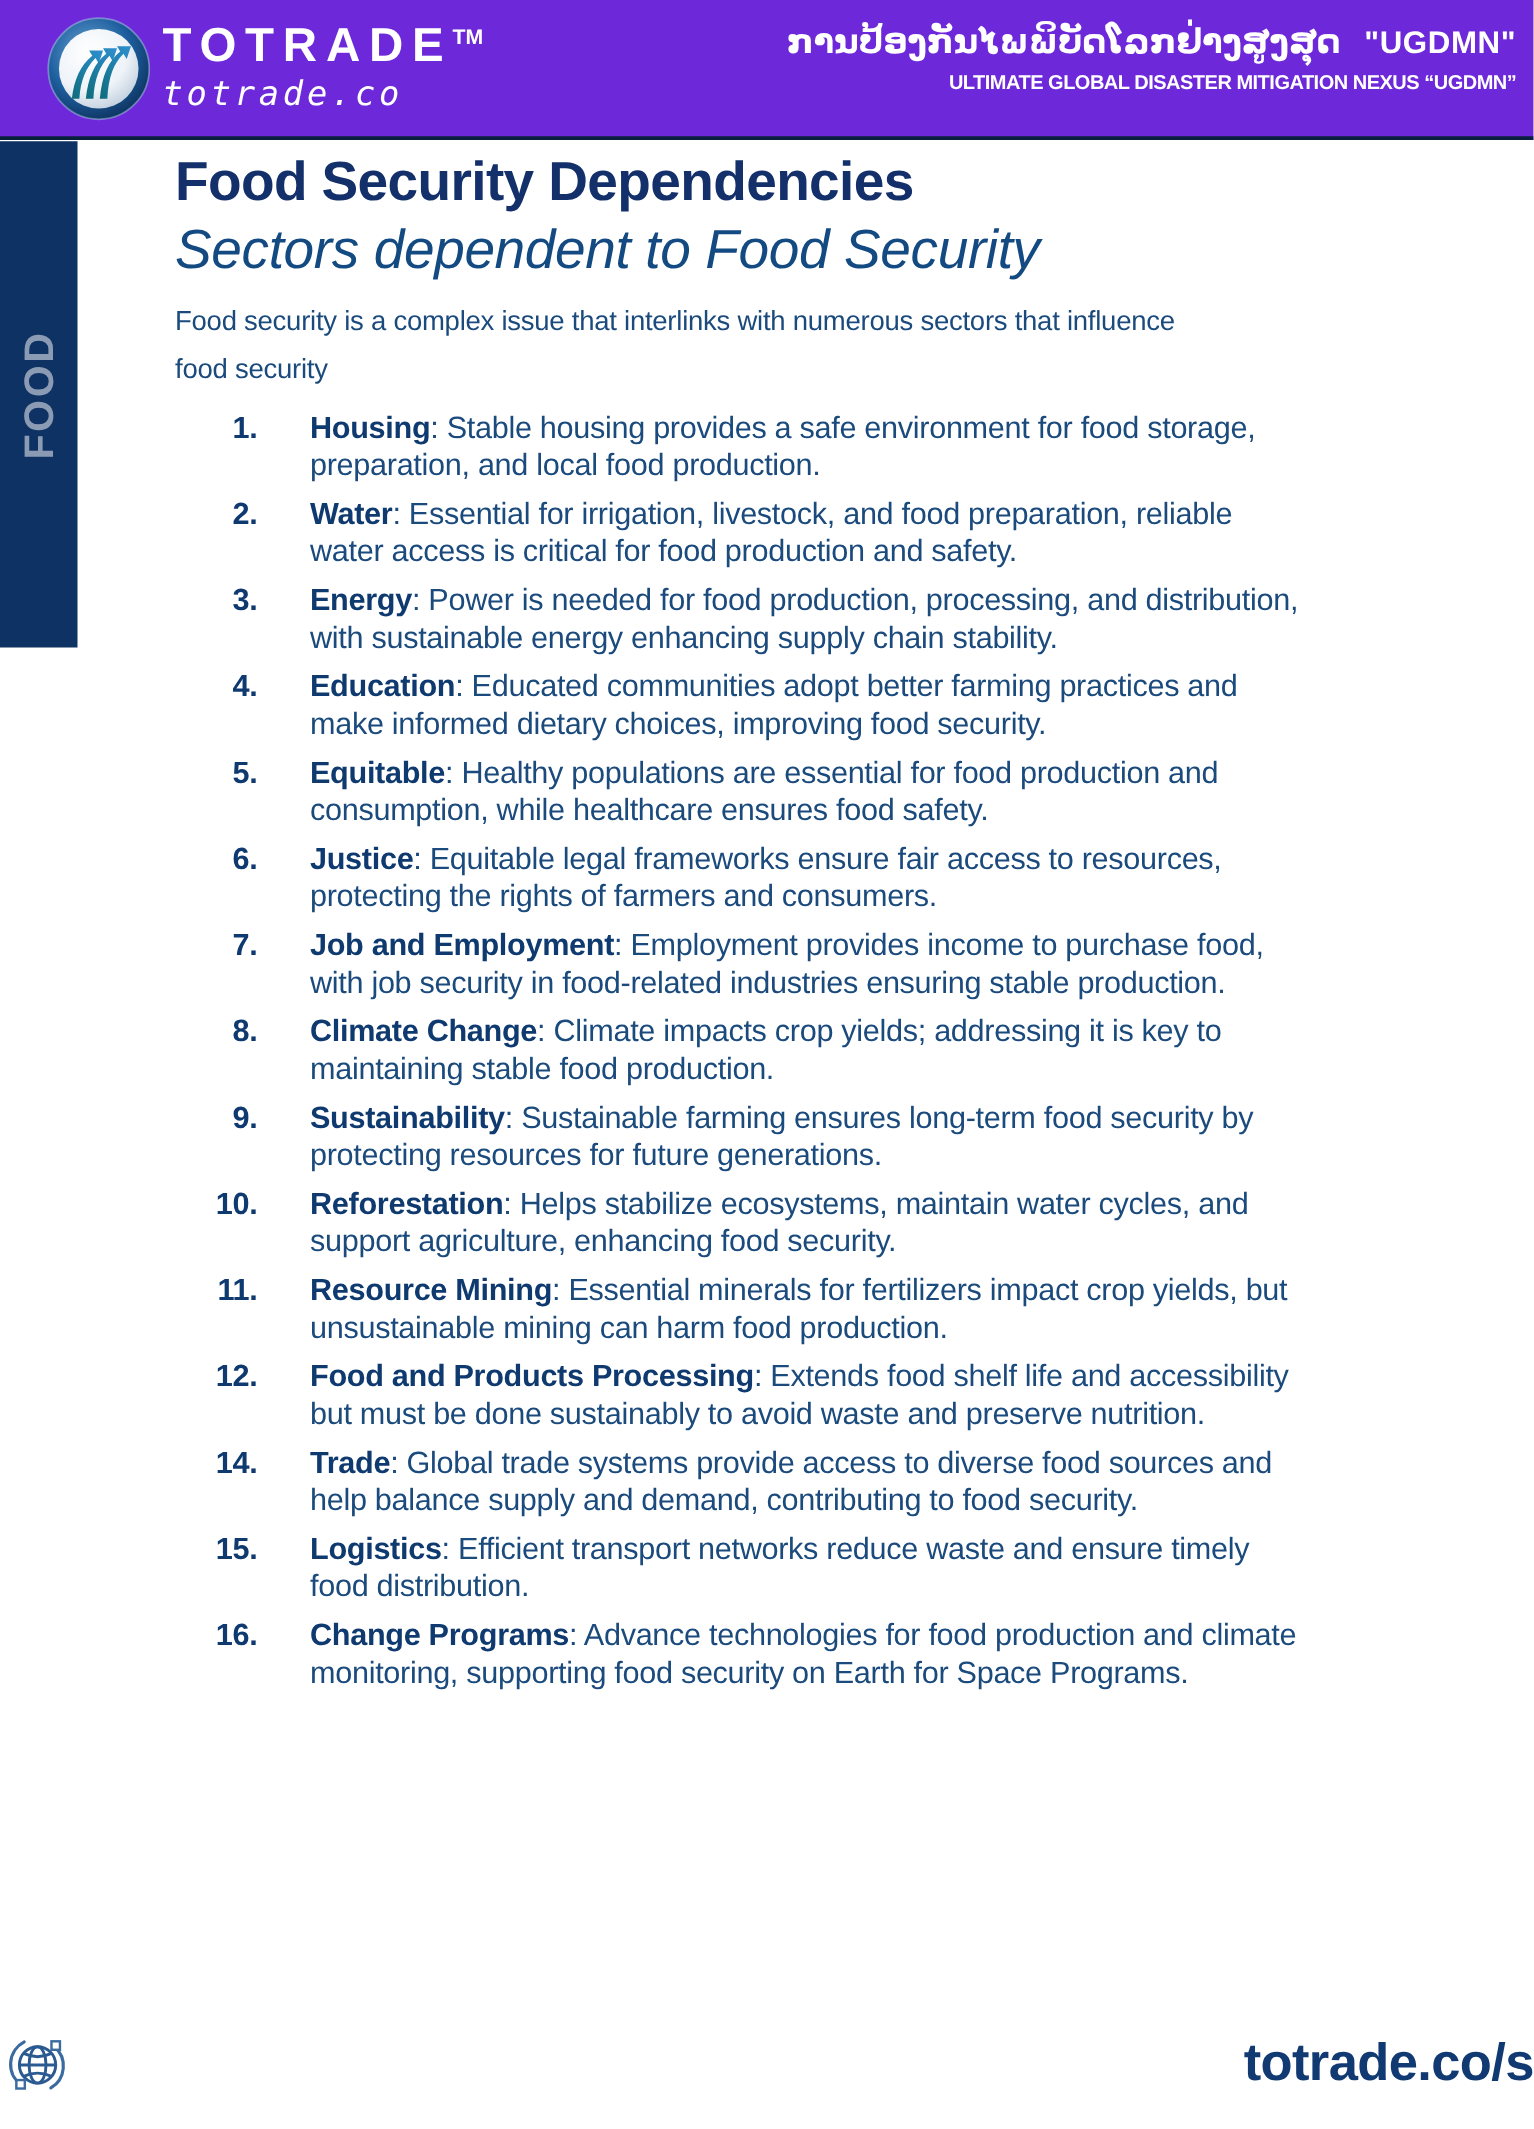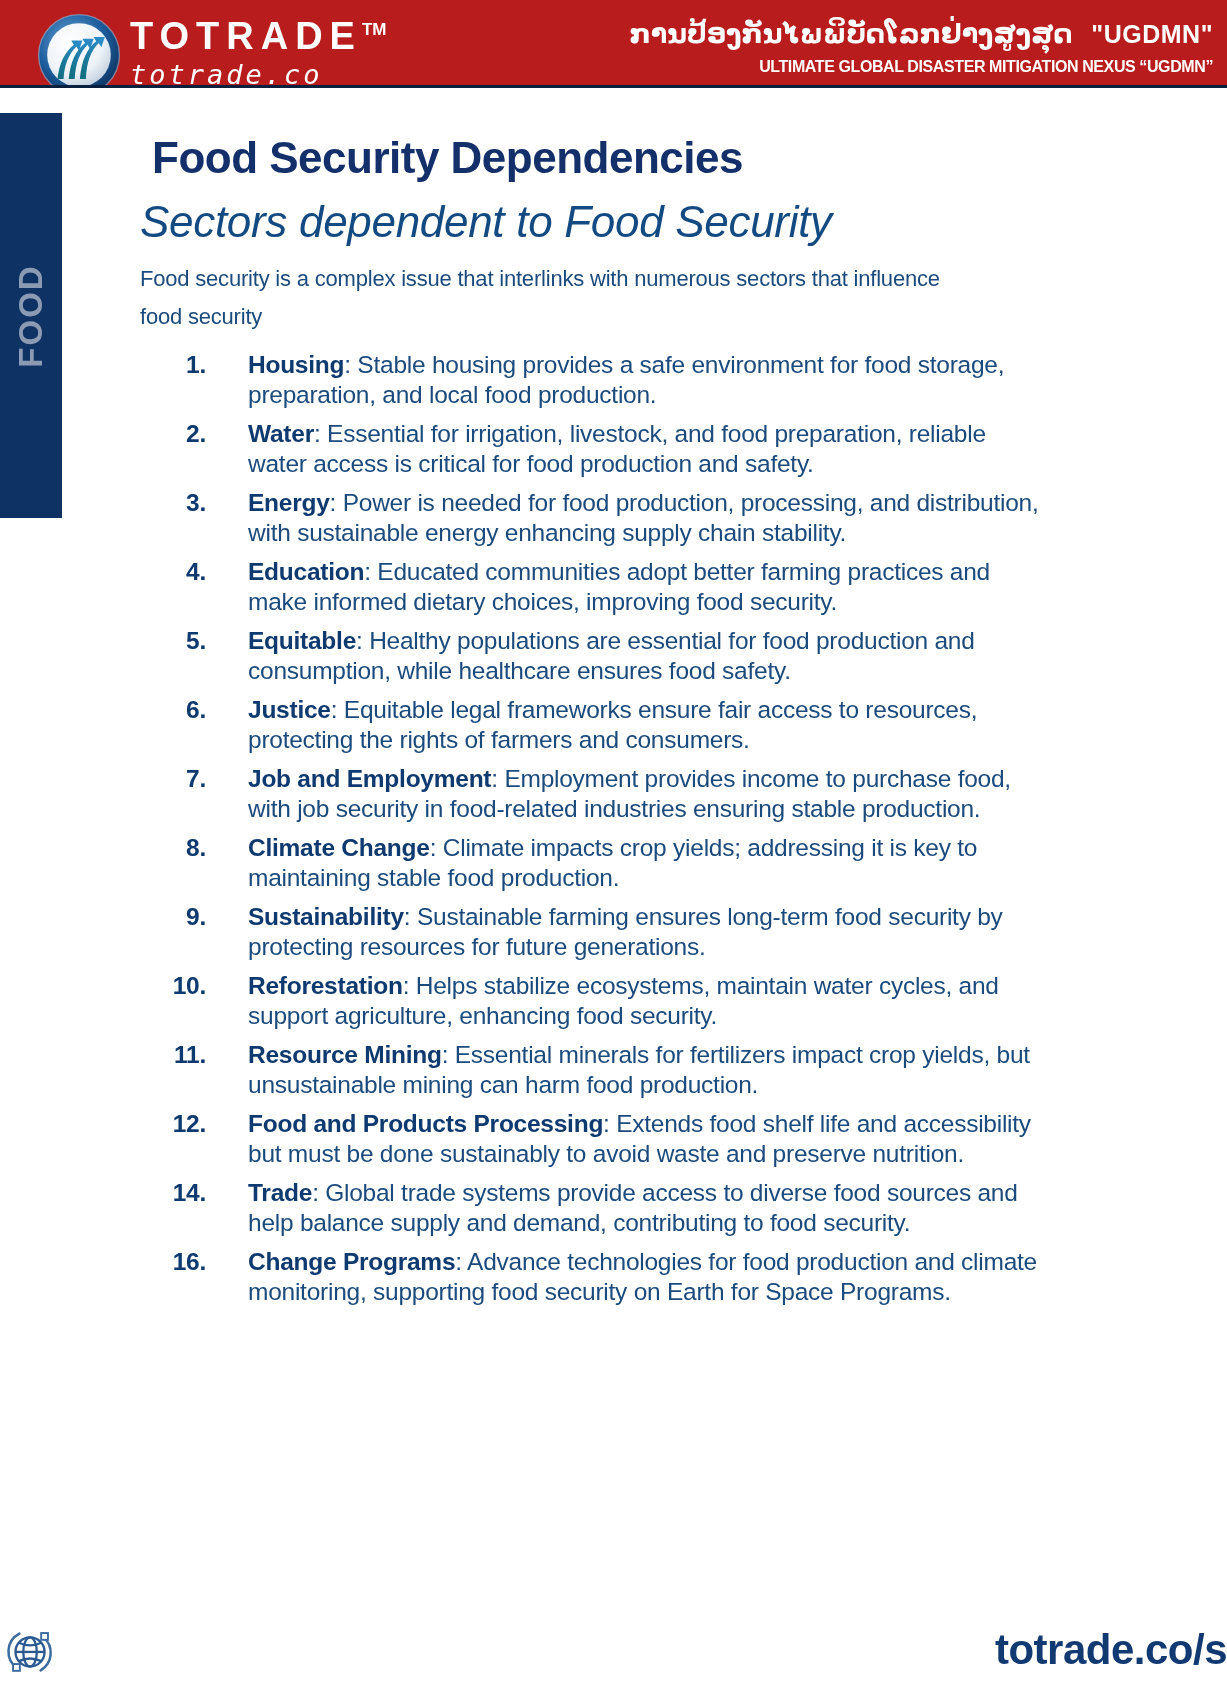--- a/index.html
+++ b/index.html
@@ -17,22 +17,22 @@
     background: #ffffff;
     overflow: hidden;
   }
 
   
   #header {
     position: absolute;
     left: 0;
     top: 0;
     width: 1227px;
-    height: 88px;
-    background: #b91c1c;
+    height: 112px;
+    background: #6d28d9;
     display: flex;
     align-items: center;
     overflow: hidden;
   }
   #header::after {
     content: "";
     position: absolute;
     left: 0; bottom: 0;
     width: 100%;
     height: 3px;
@@ -136,21 +136,21 @@
     top: 118px;
     width: 910px;
   }
   .doc-title {
     font-family: "Liberation Sans", sans-serif;
     font-weight: bold;
     font-size: 44px;
     color: #13306b;
     line-height: 56px;
     letter-spacing: -0.5px;
-    margin: 12px;
+    margin: 0;
   }
   .doc-subtitle {
     font-family: "Liberation Sans", sans-serif;
     font-style: italic;
     font-size: 44px;
     color: #144a82;
     line-height: 48px;
     margin: 2px 0 0 0;
     letter-spacing: -0.3px;
   }
@@ -286,20 +286,21 @@
         <li class="sector-item"><span class="sector-num">4.</span><span class="sector-term">Education</span><span class="sector-desc">: Educated communities adopt better farming practices and make informed dietary choices, improving food security.</span></li>
         <li class="sector-item"><span class="sector-num">5.</span><span class="sector-term">Equitable</span><span class="sector-desc">: Healthy populations are essential for food production and consumption, while healthcare ensures food safety.</span></li>
         <li class="sector-item"><span class="sector-num">6.</span><span class="sector-term">Justice</span><span class="sector-desc">: Equitable legal frameworks ensure fair access to resources, protecting the rights of farmers and consumers.</span></li>
         <li class="sector-item"><span class="sector-num">7.</span><span class="sector-term">Job and Employment</span><span class="sector-desc">: Employment provides income to purchase food, with job security in food-related industries ensuring stable production.</span></li>
         <li class="sector-item"><span class="sector-num">8.</span><span class="sector-term">Climate Change</span><span class="sector-desc">: Climate impacts crop yields; addressing it is key to maintaining stable food production.</span></li>
         <li class="sector-item"><span class="sector-num">9.</span><span class="sector-term">Sustainability</span><span class="sector-desc">: Sustainable farming ensures long-term food security by protecting resources for future generations.</span></li>
         <li class="sector-item"><span class="sector-num">10.</span><span class="sector-term">Reforestation</span><span class="sector-desc">: Helps stabilize ecosystems, maintain water cycles, and support agriculture, enhancing food security.</span></li>
         <li class="sector-item"><span class="sector-num">11.</span><span class="sector-term">Resource Mining</span><span class="sector-desc">: Essential minerals for fertilizers impact crop yields, but unsustainable mining can harm food production.</span></li>
         <li class="sector-item"><span class="sector-num">12.</span><span class="sector-term">Food and Products Processing</span><span class="sector-desc">: Extends food shelf life and accessibility but must be done sustainably to avoid waste and preserve nutrition.</span></li>
         <li class="sector-item"><span class="sector-num">14.</span><span class="sector-term">Trade</span><span class="sector-desc">: Global trade systems provide access to diverse food sources and help balance supply and demand, contributing to food security.</span></li>
+        <li class="sector-item"><span class="sector-num">15.</span><span class="sector-term">Logistics</span><span class="sector-desc">: Efficient transport networks reduce waste and ensure timely food distribution.</span></li>
         <li class="sector-item"><span class="sector-num">16.</span><span class="sector-term">Change Programs</span><span class="sector-desc">: Advance technologies for food production and climate monitoring, supporting food security on Earth for Space Programs.</span></li>
       </ol>
   </div>
 
   <div id="footer">
     <div class="footer-icon">
       <svg viewBox="0 0 64 64" width="62" height="62">
         <g fill="none" stroke="#2b5a91" stroke-width="2.4">
           <circle cx="31" cy="34" r="15"></circle>
           <ellipse cx="31" cy="34" rx="7" ry="15"></ellipse>

